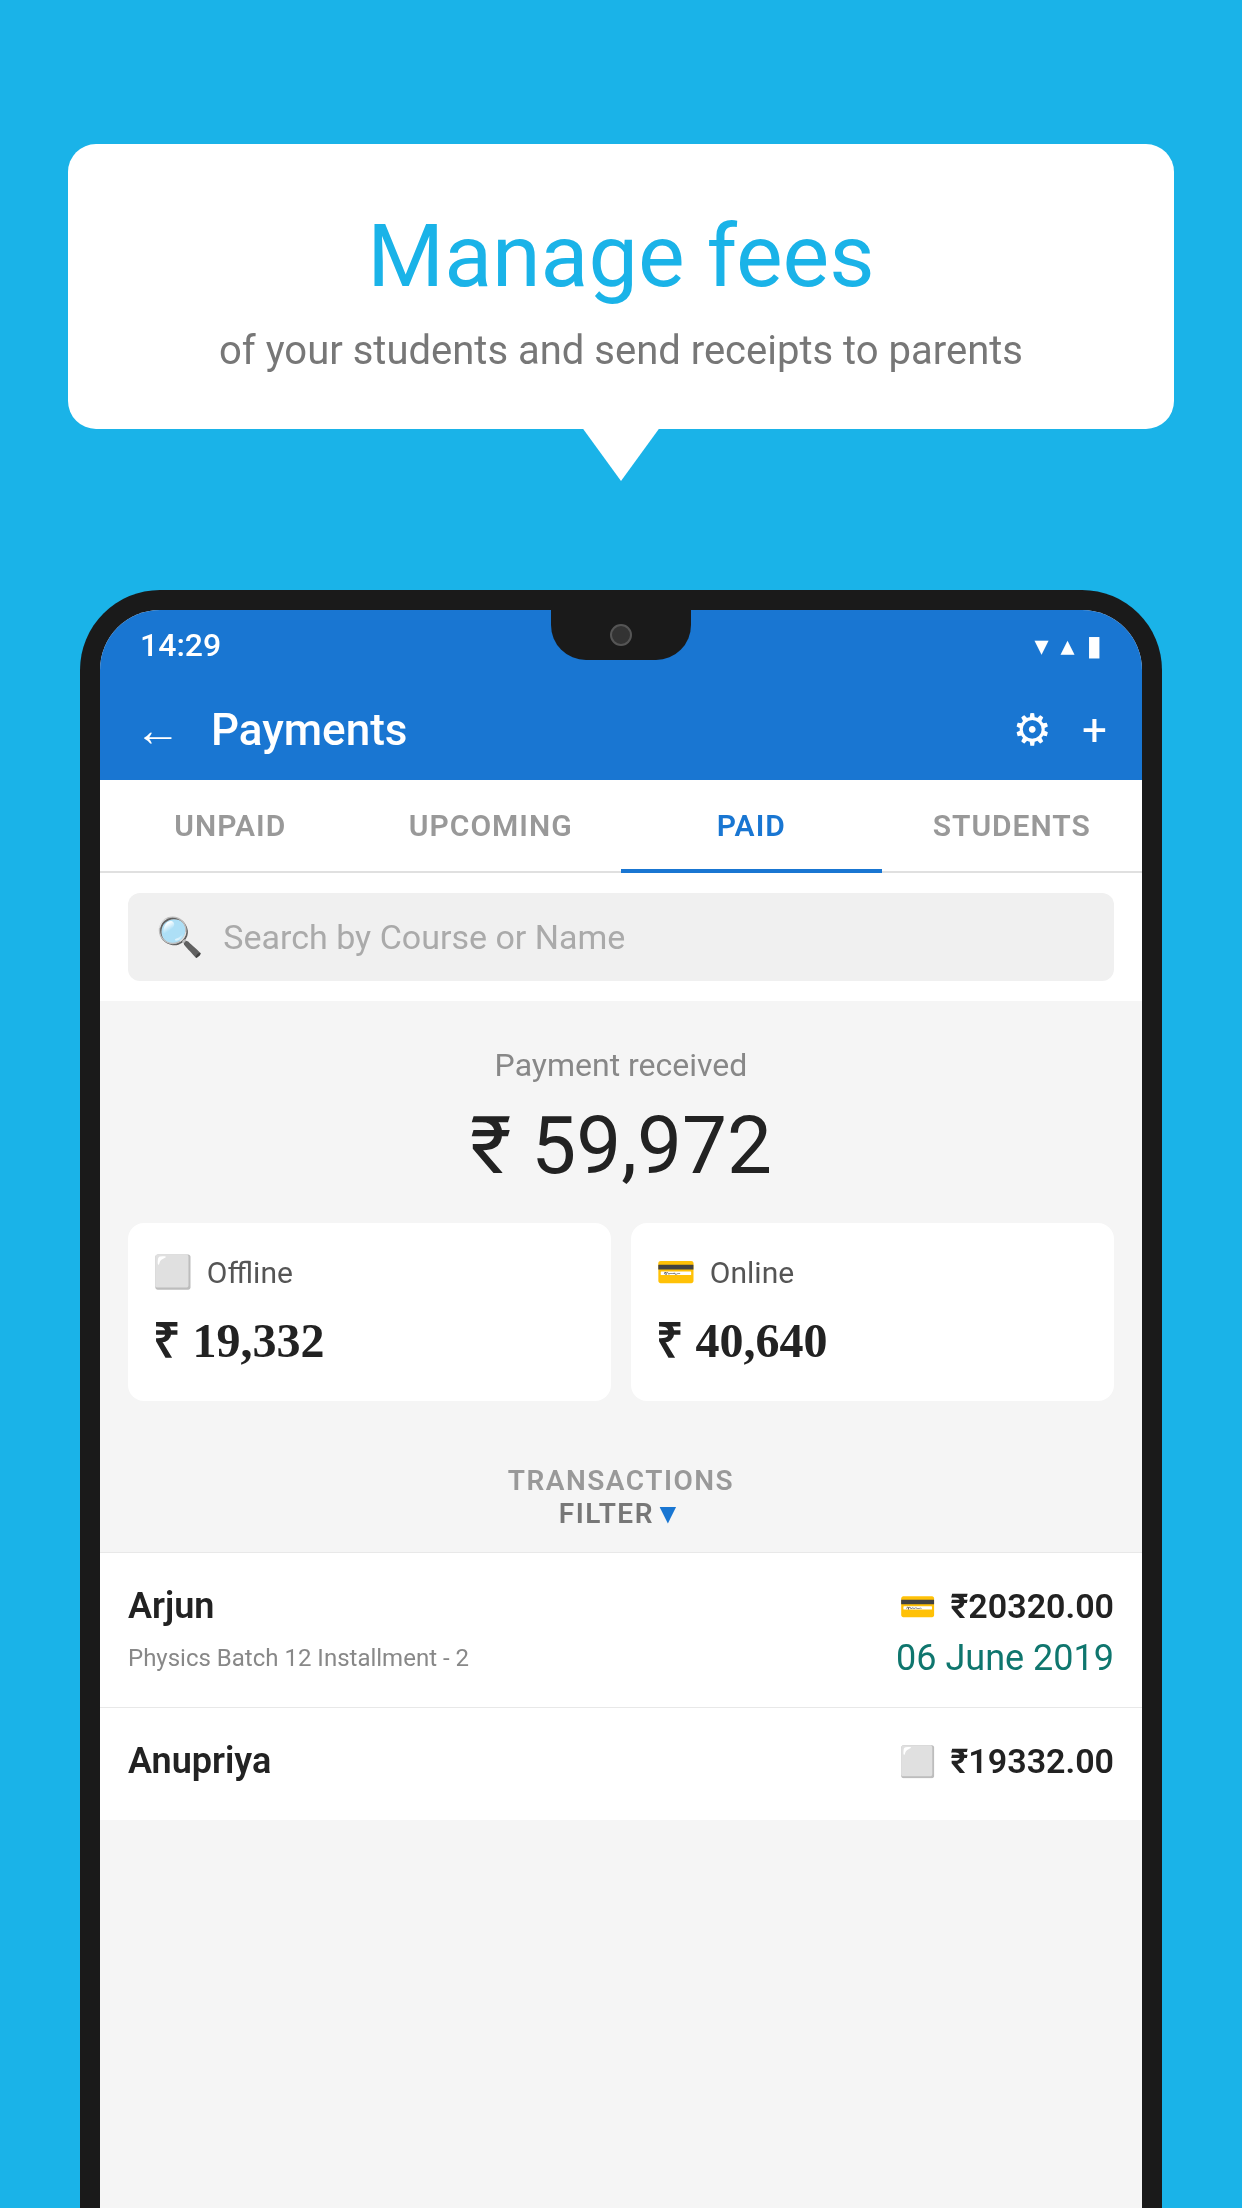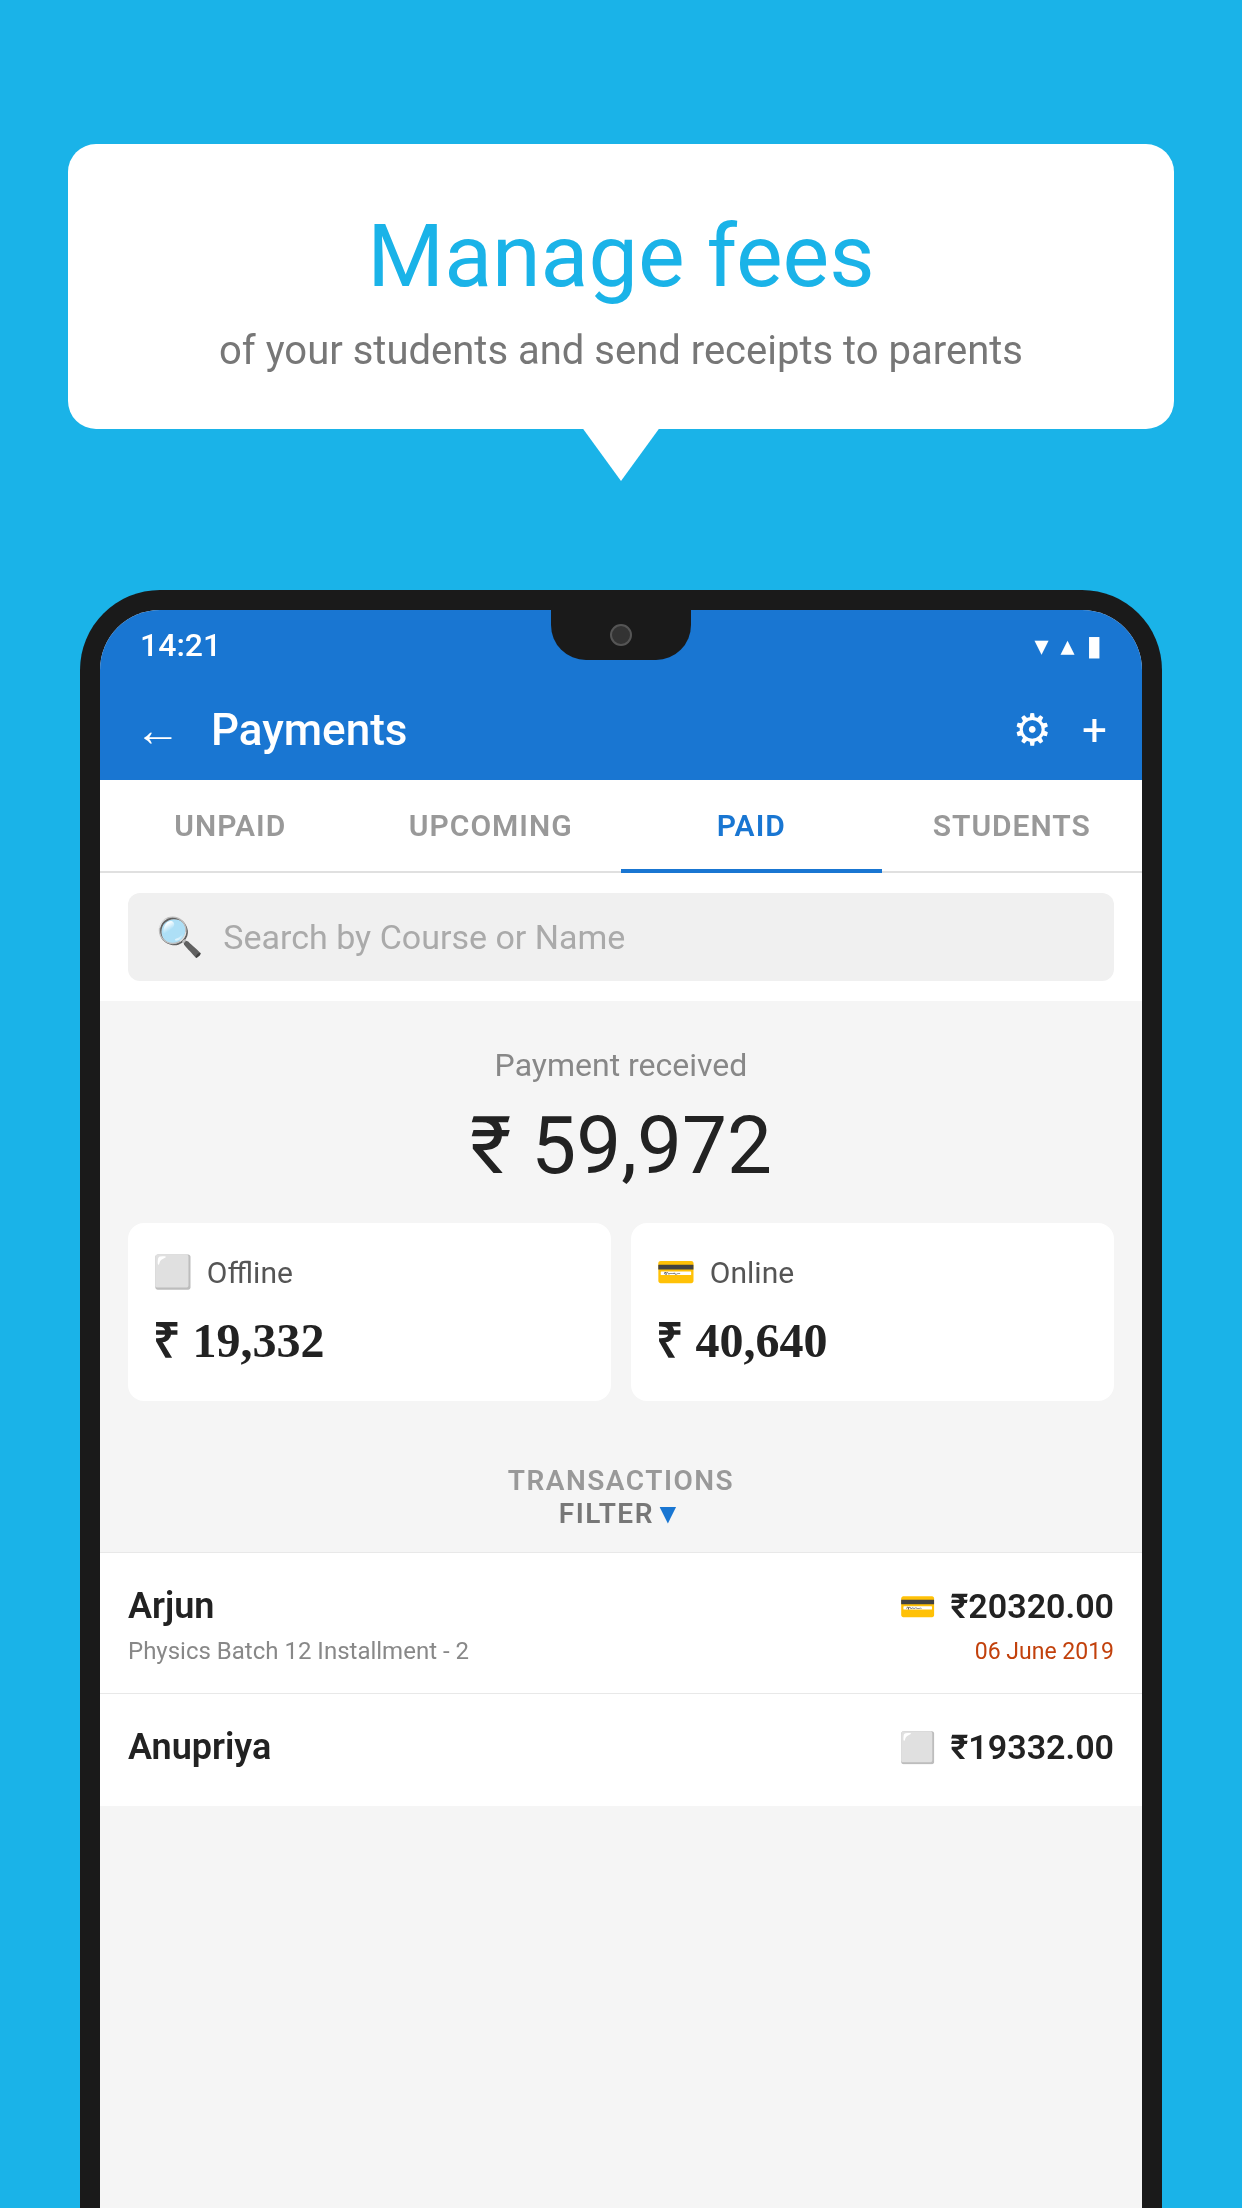--- a/index.html
+++ b/index.html
@@ -347,40 +347,40 @@
       align-items: center;
       justify-content: space-between;
     }
 
     .transaction-course {
       font-size: 24px;
       color: #888;
     }
 
     .transaction-date {
-      font-size: 23px;
-      color: #c2410c;
+      font-size: 36px;
+      color: #0f766e;
     }
   </style>
 </head>
 <body>
 
 <div class="speech-bubble">
   <div class="title">Manage fees</div>
   <div class="subtitle">of your students and send receipts to parents</div>
 </div>
 
 <div class="phone-frame">
   <div class="phone-screen">
 
     <div class="status-bar">
       <div class="notch">
         <div class="notch-camera"></div>
       </div>
-      <span class="status-time">14:21</span>
+      <span class="status-time">14:29</span>
       <div class="status-icons">
         <span>▾</span>
         <span>▴</span>
         <span>▮</span>
       </div>
     </div>
 
     <div class="app-header">
       <span class="back-arrow">←</span>
       <span class="header-title">Payments</span>

